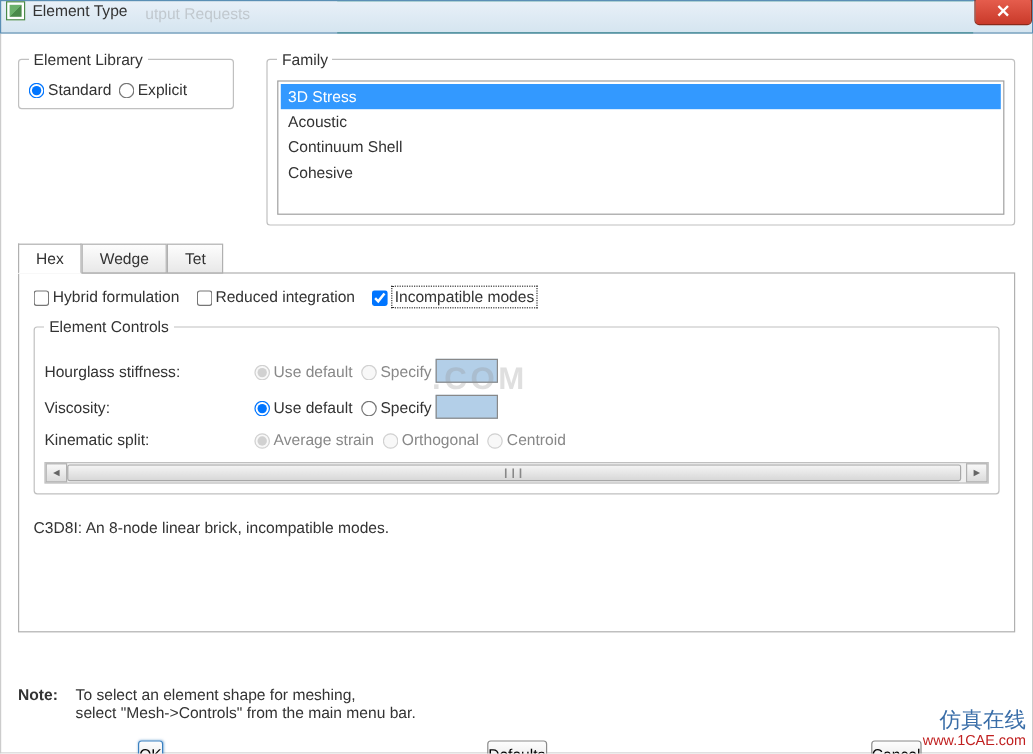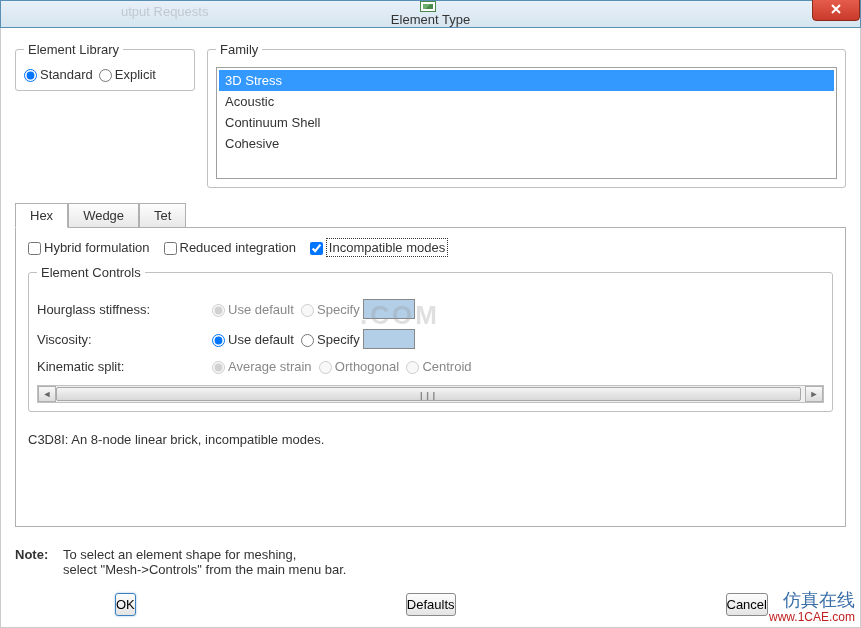--- a/index.html
+++ b/index.html
@@ -11,24 +11,23 @@
       width: 861px;
       height: 628px;
       overflow: hidden;
       position: relative;
     }
     .titlebar {
       height: 28px;
       background: linear-gradient(to bottom, #e8f0f8, #d5e5f0);
       border: 1px solid #5a8fb5;
       display: flex;
-      align-items: center;
+      align-items: flex-start;
       padding: 0 4px;
       position: relative;
-      flex-direction: column;
     }
     .titlebar .app-icon {
       width: 16px; height: 16px;
       border: 1px solid #4a8a4a;
       background: #fff;
       margin-right: 6px;
       position: relative;
     }
     .titlebar .app-icon::after {
       content: '';
@@ -64,21 +63,21 @@
     }
 
     .content {
       padding: 14px 14px 4px 14px;
       background: #fff;
       border-left: 1px solid #ccc;
       border-right: 1px solid #ccc;
       border-bottom: 1px solid #ccc;
       height: 600px;
     }
-    .top-row { display: flex; gap: 12px; margin-bottom: 8px; }
+    .top-row { display: flex; gap: 27px; margin-bottom: 8px; }
     .left-col { width: 180px; display: flex; flex-direction: column; gap: 8px; }
 
     fieldset {
       border: 1px solid #c0c0c0;
       border-radius: 3px;
       padding: 10px 8px 8px 8px;
     }
     legend { padding: 0 4px; color: #333; font-size: 13px; }
     .radio-row { display: flex; gap: 6px; align-items: center; flex-wrap: wrap; }
     input[type=radio], input[type=checkbox] { margin-right: 3px; vertical-align: middle; }
@@ -144,21 +143,21 @@
     .hscroll .track { flex: 1; position: relative; }
     .hscroll .thumb {
       position: absolute; top: 1px; bottom: 1px; left: 0; width: 99.5%;
       background: linear-gradient(#f4f4f4,#d8d8d8);
       border: 1px solid #a8a8a8; border-radius: 2px;
     }
     .hscroll .grip { position: absolute; left: 50%; top: 50%; transform: translate(-50%,-50%); font-size: 15px; color: #888; letter-spacing: 2px; }
 
     .desc-text { margin-top: 20px; }
 
-    .note-row { margin-top: 20px; display: flex; }
+    .note-row { margin-top: 44px; display: flex; }
     .note-label { font-weight: bold; width: 48px; }
 
     .btn-row {
       display: flex;
       margin-top: 16px;
       gap: 270px;
       padding: 0 100px;
     }
     .btn {
       border: 1px solid #8a8a8a;

